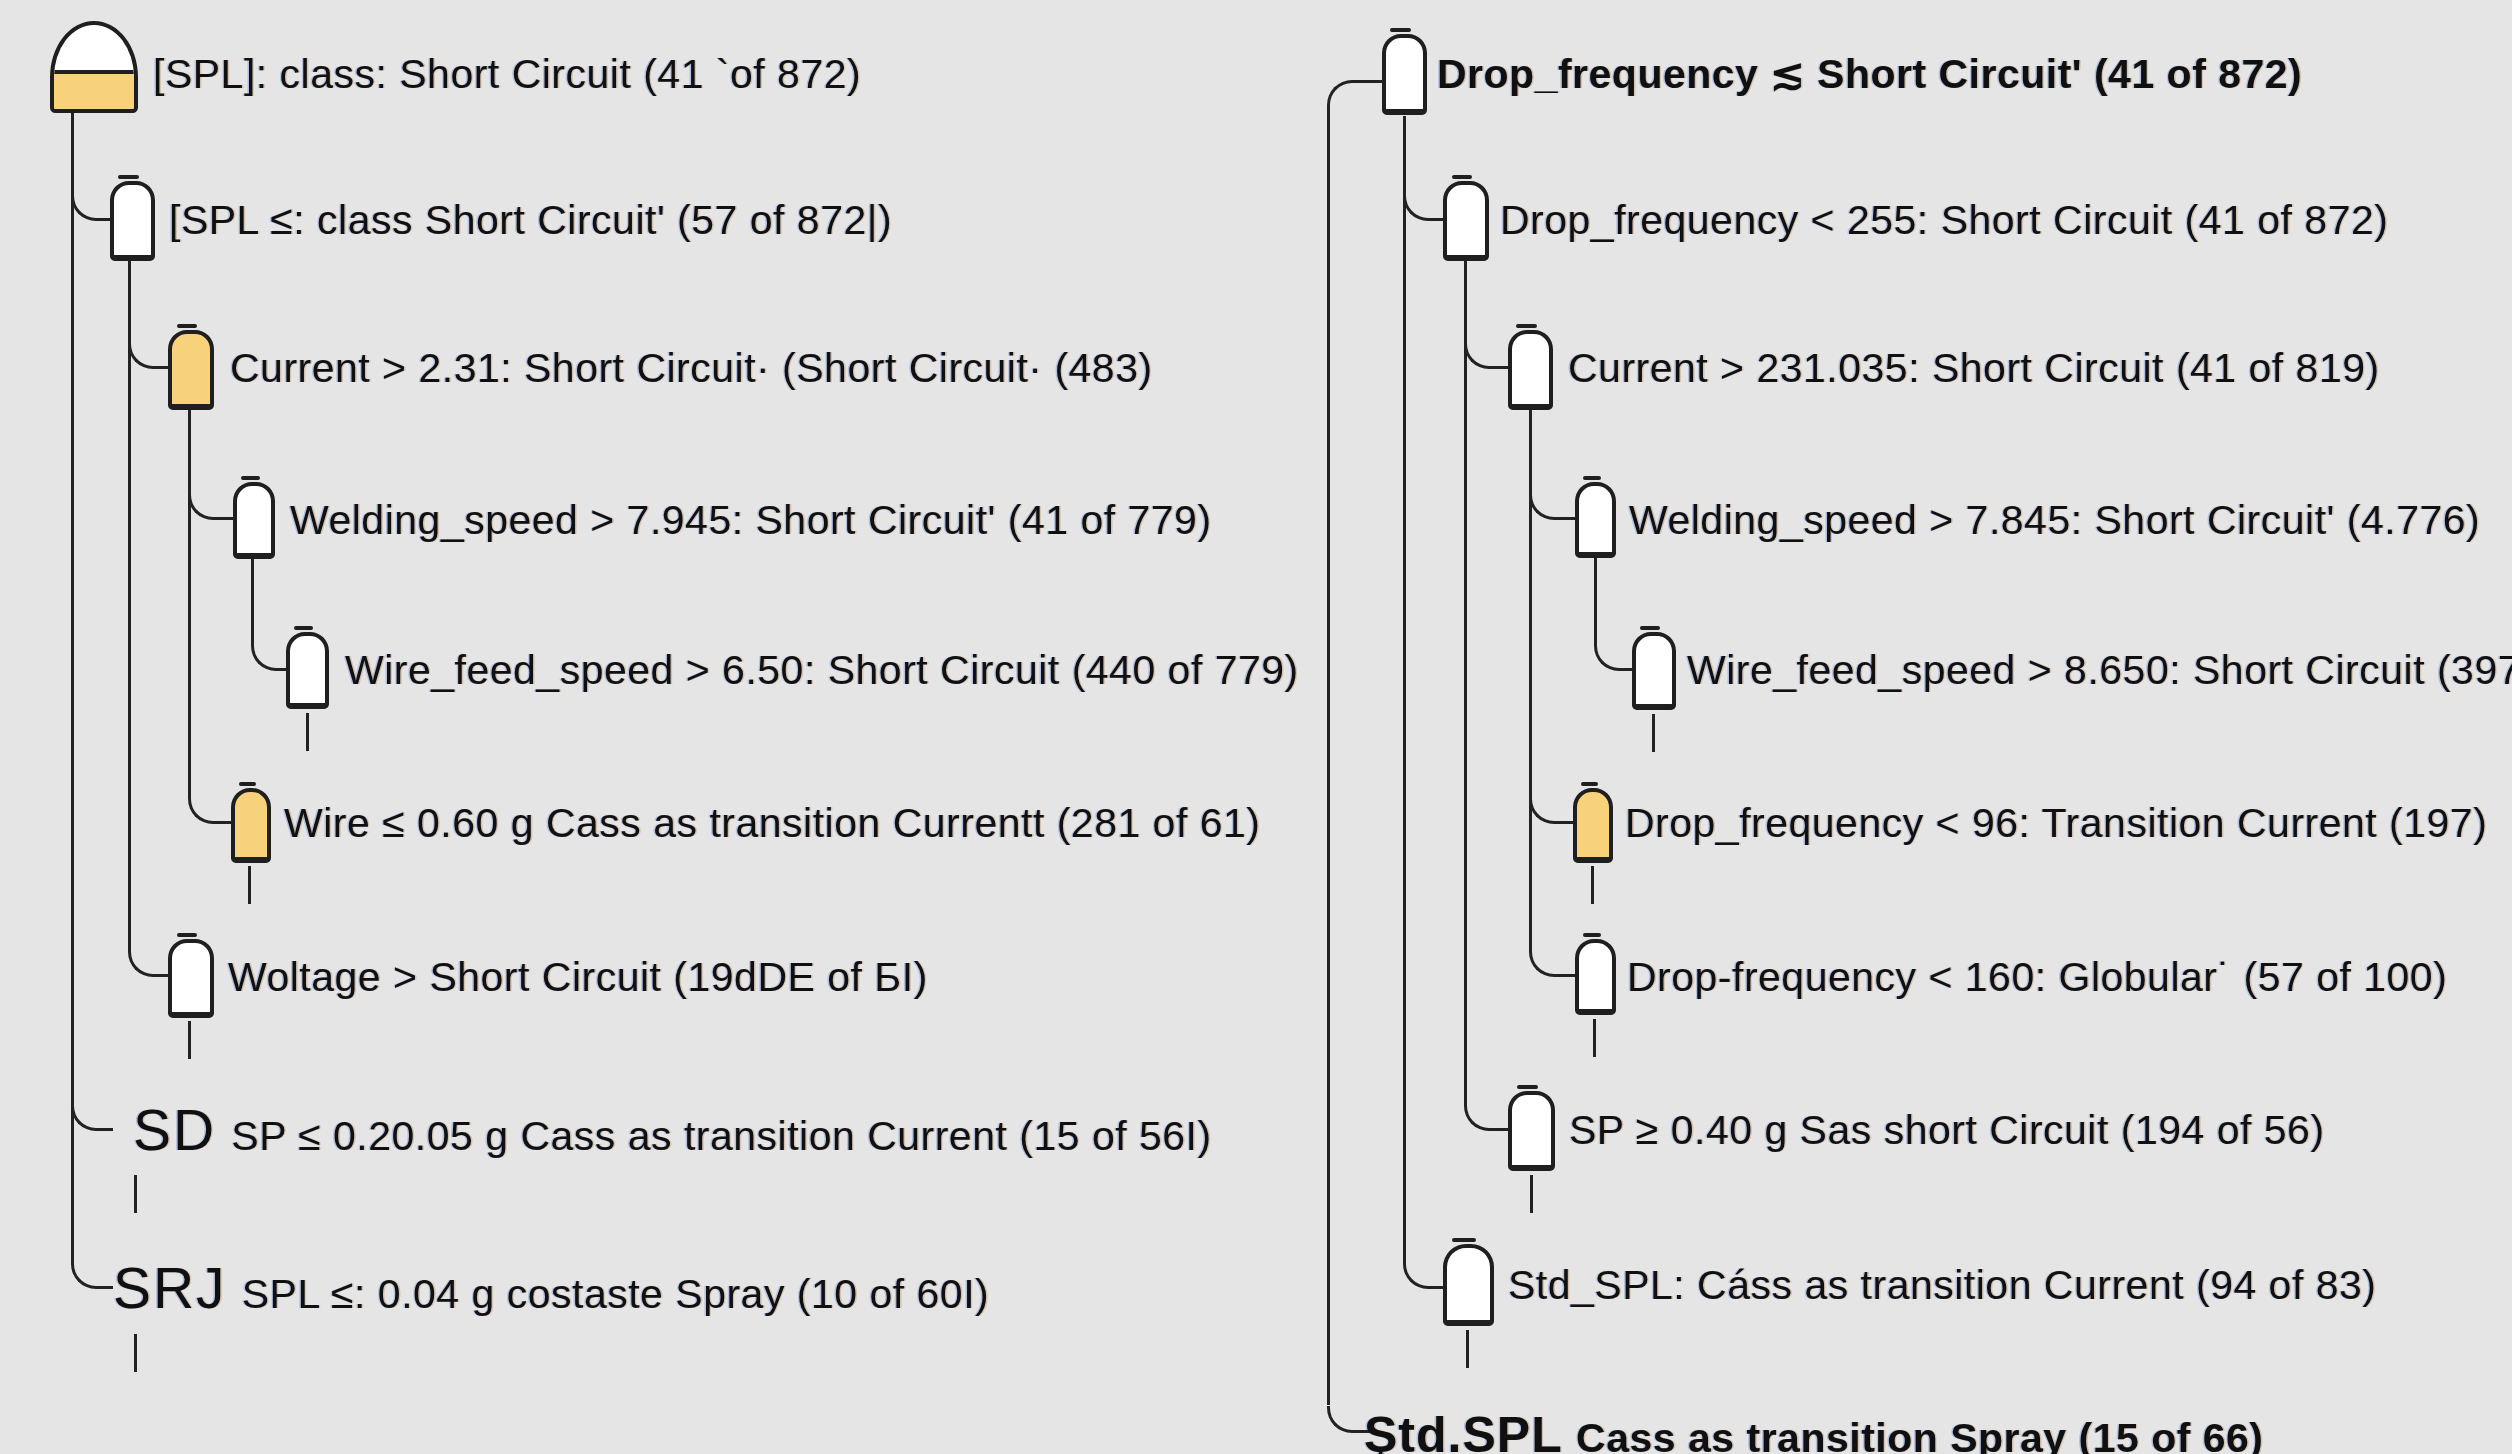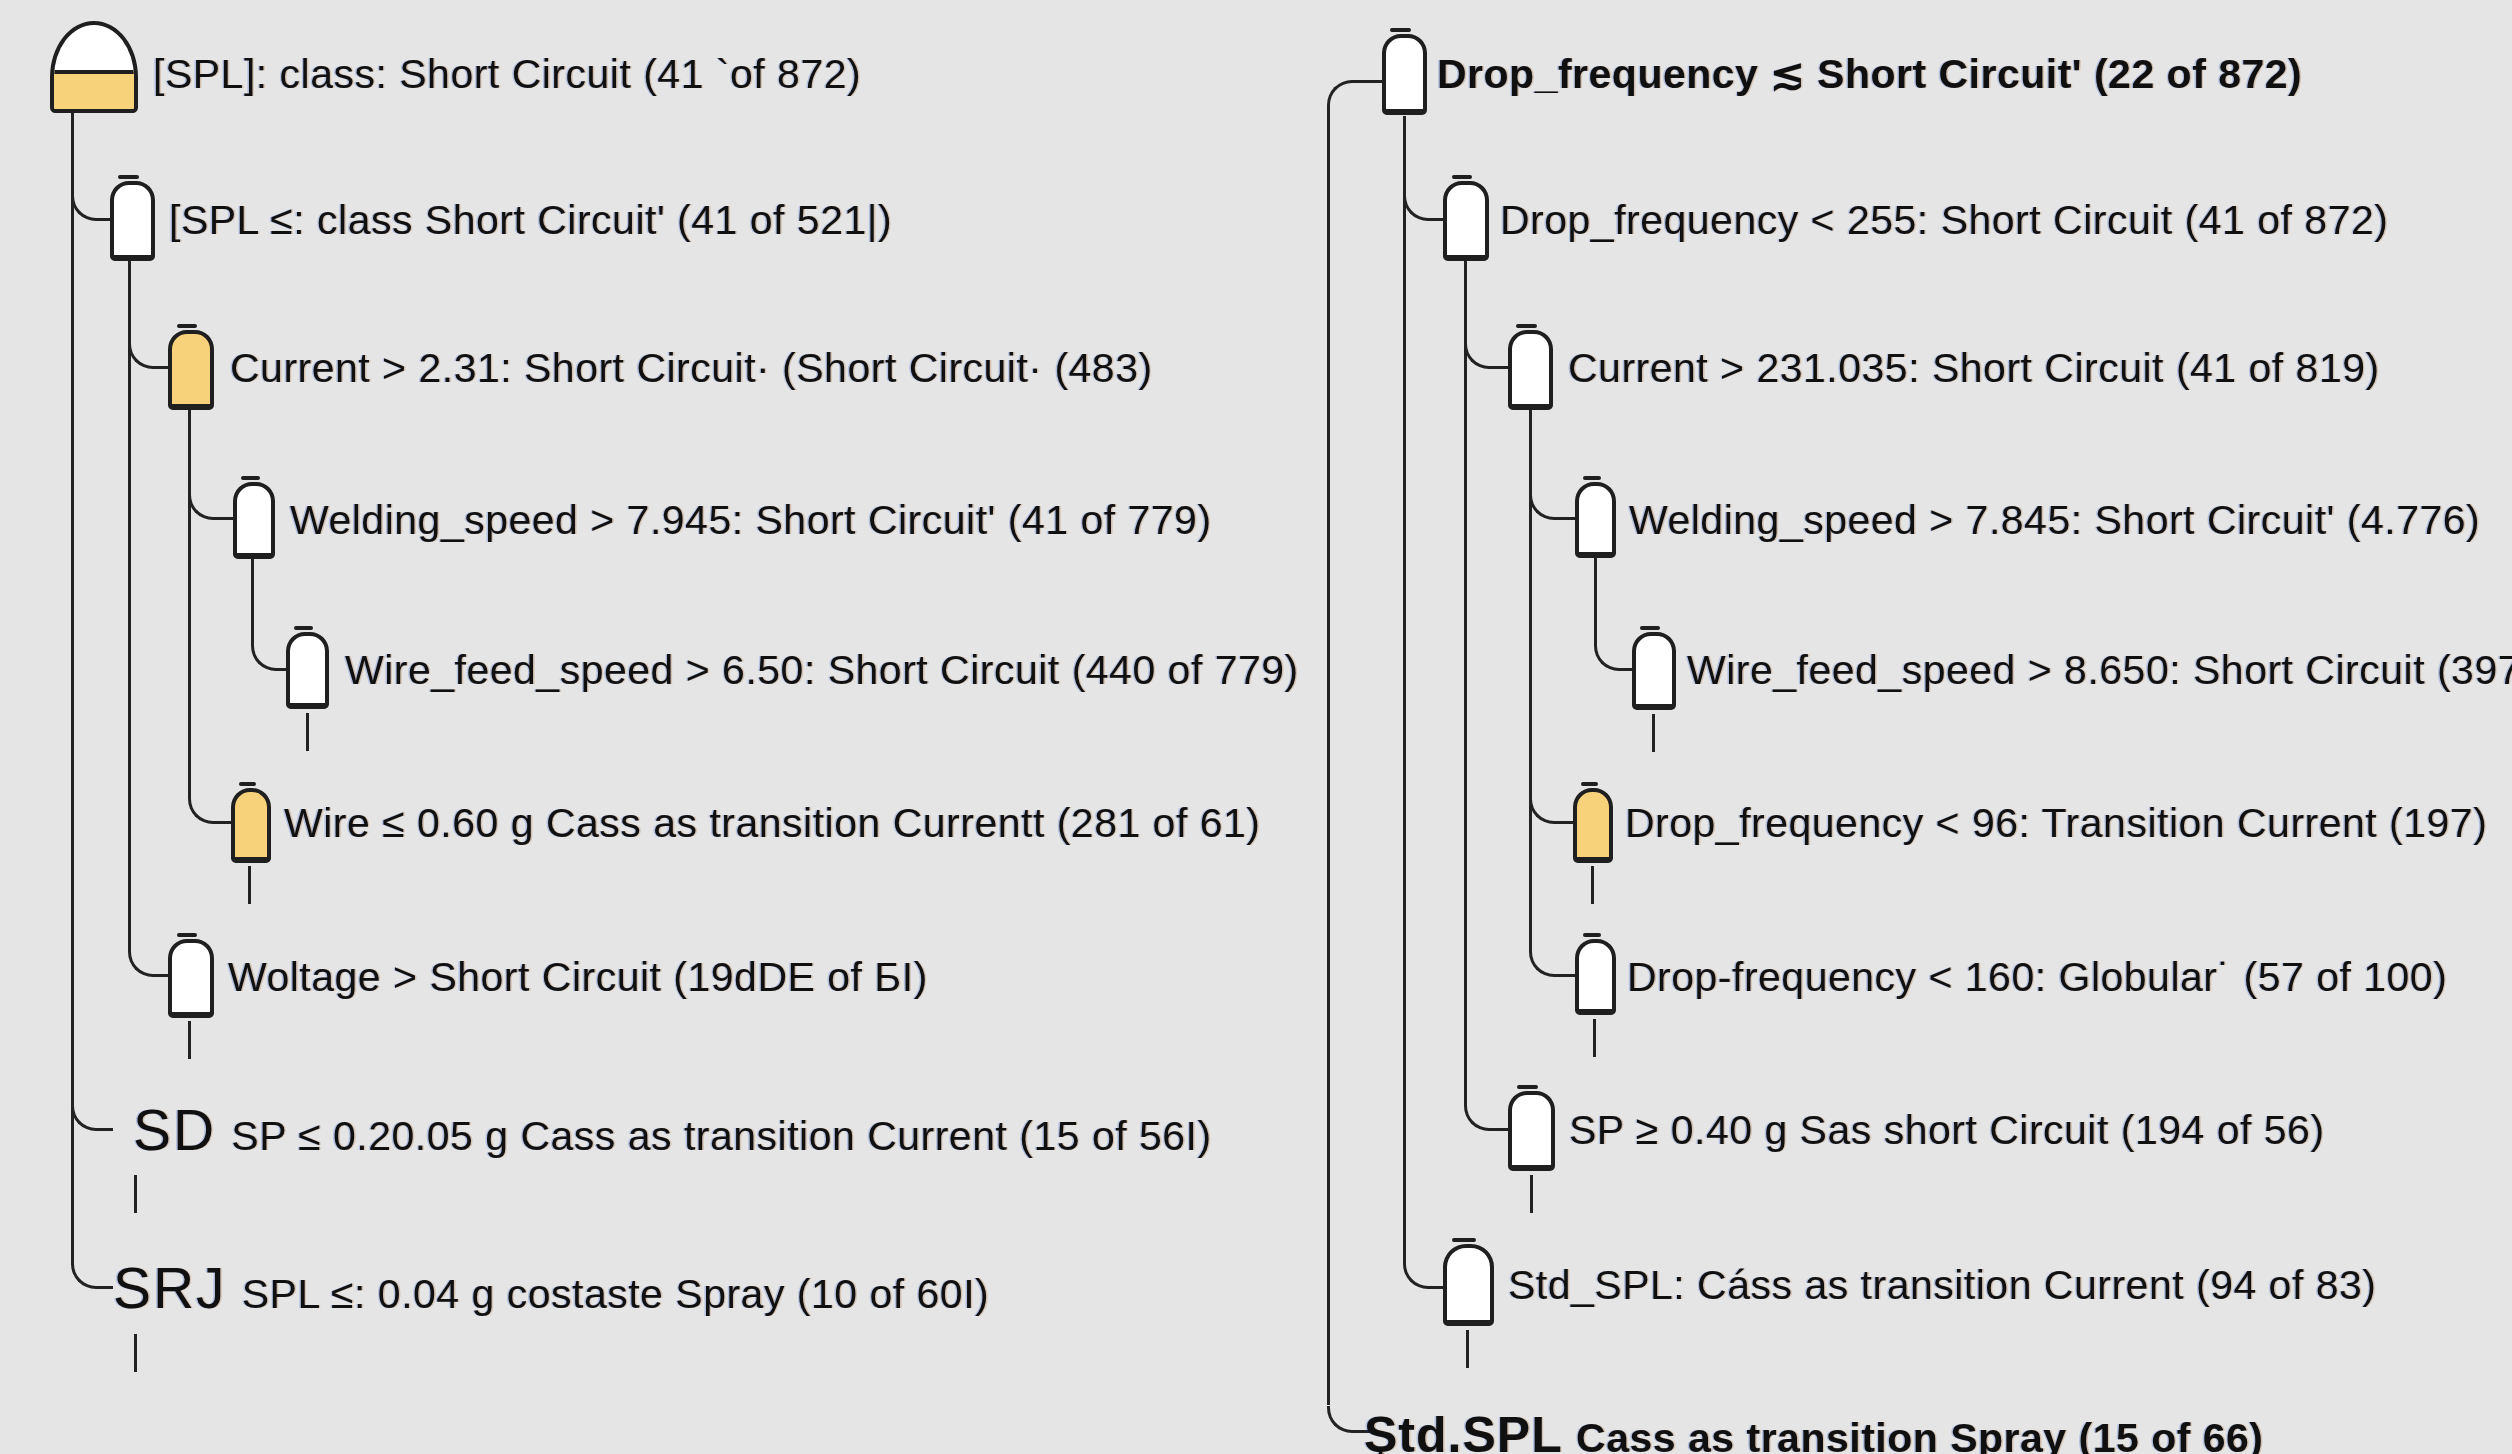--- a/index.html
+++ b/index.html
@@ -73,21 +73,21 @@
 
     <div class="dome" style="left:50px;top:21px;width:88px;height:92px;"></div>
     <div class="capsule" style="left:110px;top:181px;width:45px;height:80px;"></div>
     <div class="capsule yellow" style="left:168px;top:330px;width:46px;height:80px;"></div>
     <div class="capsule" style="left:233px;top:482px;width:42px;height:77px;"></div>
     <div class="capsule" style="left:286px;top:632px;width:43px;height:77px;"></div>
     <div class="capsule yellow" style="left:231px;top:788px;width:40px;height:75px;"></div>
     <div class="capsule" style="left:168px;top:939px;width:46px;height:79px;"></div>
 
     <div class="lbl" style="left:153px;top:44px;">[SPL]: class: Short Circuit (41 `of 872)</div>
-    <div class="lbl" style="left:169px;top:190px;">[SPL ≤: class Short Circuit'  (41 of 521|)</div>
+    <div class="lbl" style="left:169px;top:190px;">[SPL ≤: class Short Circuit'  (57 of 872|)</div>
     <div class="lbl" style="left:230px;top:338px;">Current &gt; 2.31: Short Circuit· (Short Circuit· (483)</div>
     <div class="lbl" style="left:290px;top:490px;">Welding_speed &gt; 7.945: Short Circuit' (41 of 779)</div>
     <div class="lbl" style="left:345px;top:640px;">Wire_feed_speed &gt; 6.50: Short Circuit (440 of 779)</div>
     <div class="lbl" style="left:284px;top:793px;">Wire ≤ 0.60 g Cass as transition Currentt (281 of 61)</div>
     <div class="lbl" style="left:228px;top:947px;">Woltage &gt; Short Circuit (19dDE of БI)</div>
     <div class="lbl" style="left:113px;top:1100px;margin-left:20px;">
       <span class="glyph">SD</span><span>SP ≤ 0.20.05 g Cass as transition Current (15 of 56I)</span>
     </div>
     <div class="lbl" style="left:113px;top:1258px;">
       <span class="glyph">SRJ</span><span>SPL ≤: 0.04 g costaste Spray (10 of 60I)</span>
@@ -125,21 +125,21 @@
     <div class="capsule" style="left:1382px;top:34px;width:45px;height:81px;"></div>
     <div class="capsule" style="left:1443px;top:181px;width:46px;height:80px;"></div>
     <div class="capsule" style="left:1508px;top:330px;width:45px;height:80px;"></div>
     <div class="capsule" style="left:1575px;top:482px;width:41px;height:76px;"></div>
     <div class="capsule" style="left:1632px;top:632px;width:44px;height:78px;"></div>
     <div class="capsule yellow" style="left:1573px;top:788px;width:40px;height:75px;"></div>
     <div class="capsule" style="left:1575px;top:939px;width:41px;height:76px;"></div>
     <div class="capsule" style="left:1508px;top:1091px;width:47px;height:80px;"></div>
     <div class="capsule" style="left:1443px;top:1244px;width:51px;height:82px;border-radius:23px 23px 4.8px 4.8px;"></div>
 
-    <div class="lbl" style="left:1437px;top:44px;font-weight:600;">Drop_frequency ≲ Short Circuit'  (22 of 872)</div>
+    <div class="lbl" style="left:1437px;top:44px;font-weight:600;">Drop_frequency ≲ Short Circuit'  (41 of 872)</div>
     <div class="lbl" style="left:1500px;top:190px;">Drop_frequency &lt; 255: Short Circuit (41 of 872)</div>
     <div class="lbl" style="left:1568px;top:338px;">Current &gt; 231.035: Short Circuit (41 of 819)</div>
     <div class="lbl" style="left:1629px;top:490px;">Welding_speed &gt; 7.845: Short Circuit' (4.776)</div>
     <div class="lbl" style="left:1687px;top:640px;">Wire_feed_speed &gt; 8.650: Short Circuit (397)</div>
     <div class="lbl" style="left:1625px;top:793px;">Drop_frequency &lt; 96: Transition Current (197)</div>
     <div class="lbl" style="left:1627px;top:947px;">Drop-frequency &lt; 160: Globular˙ (57 of 100)</div>
     <div class="lbl" style="left:1569px;top:1100px;">SP ≥ 0.40 g Sas short Circuit  (194 of 56)</div>
     <div class="lbl" style="left:1508px;top:1255px;text-align:center;">Std_SPL: Cáss as transition Current (94 of 83)</div>
     <div class="lbl" style="left:1364px;top:1405px;">
       <span class="glyph-sm">Ştd.SPL</span><span style="font-weight:600;">Cass as transition Spray (15 of 66)</span>

